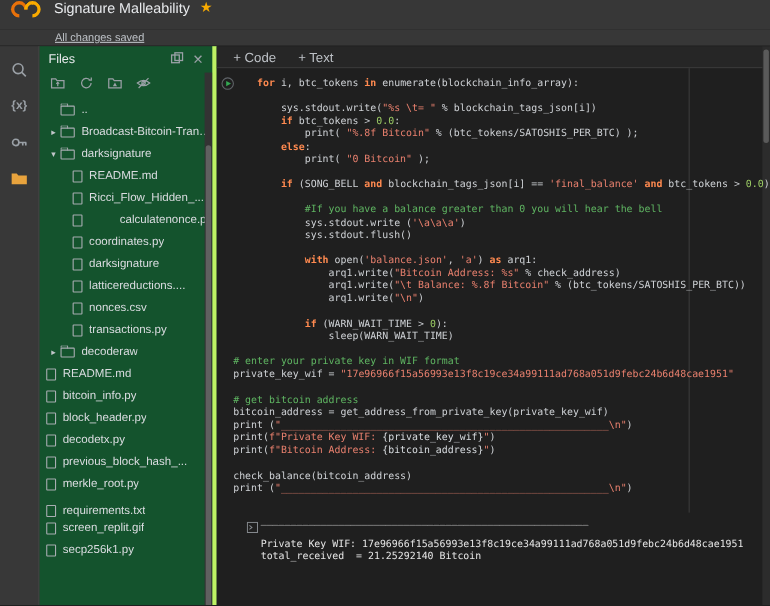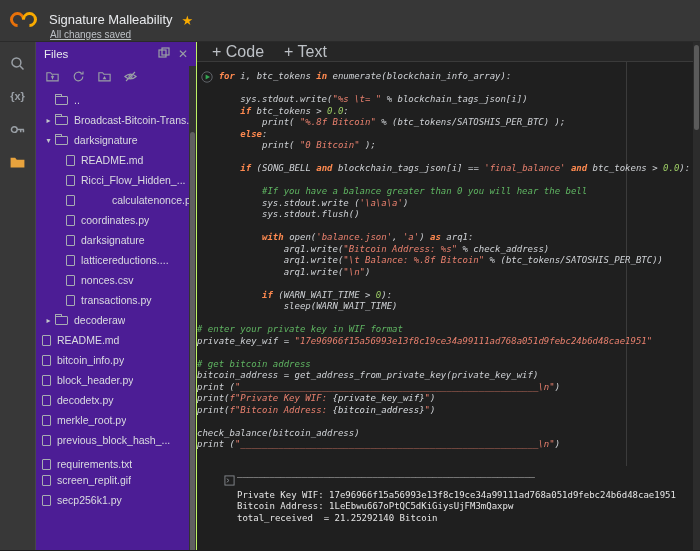--- a/index.html
+++ b/index.html
@@ -1,20 +1,20 @@
 <!DOCTYPE html>
 <html><head>
 <meta charset="utf-8">
 <style>
   * { box-sizing: border-box; margin: 0; padding: 0; }
   html,body { width:700px; height:551px; overflow:hidden; background:#1f1f1f;
               font-family:"Liberation Sans", sans-serif; }
 
   
-  .header { height:27px; background:#373737; display:flex; align-items:flex-end;
+  .header { height:27px; background:#373737; display:flex; align-items:flex-start;
             padding-left:8px; gap:9px; }
   .logo { width:32px; height:16px; position:relative; flex:0 0 auto; }
   .logo::before, .logo::after { content:''; position:absolute; top:1px; width:9px; height:9px;
             border:3px solid #e8710a; border-radius:50%; }
   .logo::before { left:2px; border-right-color:transparent; transform:rotate(45deg); }
   .logo::after  { left:14px; border-color:#f9ab00; border-left-color:transparent; transform:rotate(-45deg); }
   .nb-title { color:#e8eaed; font-size:13px; }
   .star { color:#f9ab00; font-size:13px; line-height:1; }
 
   
@@ -27,21 +27,21 @@
   .content { display:flex; height:508px; }
 
   
   .rail { width:36px; background:#383838; border-right:1px solid #474747;
           display:flex; flex-direction:column; align-items:center; padding-top:12px; gap:15px; }
   .rail-ic { width:18px; height:18px; display:flex; align-items:center; justify-content:center; }
   .rail-ic svg { stroke:#9aa0a6; fill:none; stroke-width:1.4; }
   .vars { color:#9aa0a6; font-size:11px; font-weight:bold; }
 
   
-  .files { width:161px; background:#4c1d95; border-right:1px solid #bef264;
+  .files { width:161px; background:#14532d; border-right:4px solid #bef264;
            position:relative; overflow:hidden; }
   .files-head { height:24px; display:flex; align-items:center; justify-content:space-between;
                 padding:0 8px; color:#e8eaed; font-size:11.5px; }
   .files-head-icons { display:flex; gap:8px; align-items:center; }
   .files-head-icons svg { stroke:#9aa0a6; fill:none; stroke-width:1.2; }
   .close-x { color:#9aa0a6; font-size:12px; line-height:1; }
   .files-toolbar { height:24px; display:flex; align-items:center; gap:11px; padding-left:9px; }
   .files-toolbar svg { stroke:#9aa0a6; fill:none; stroke-width:1.2; }
 
   .tree-row { height:20px; display:flex; align-items:center; white-space:nowrap; overflow:hidden; }
@@ -55,29 +55,29 @@
   .tree-label { color:#dadce0; font-size:10.5px; overflow:hidden; text-overflow:ellipsis; }
 
   .files-scroll { position:absolute; right:0; top:24px; bottom:0; width:7px; background:#333333; }
   .files-thumb { position:absolute; right:1px; top:66px; height:420px; width:5px;
                  background:#606060; border-radius:3px; }
 
   
   .notebook { flex:1; position:relative; background:#1f1f1f; overflow:hidden; }
   .nb-toolbar { height:20px; background:#262626; border-bottom:1px solid #3a3a3a;
                 display:flex; align-items:center; gap:2px; padding-left:6px; }
-  .nb-btn { color:#bdc1c6; font-size:16px; background:none; border:none; padding:0 9px;
+  .nb-btn { color:#bdc1c6; font-size:12px; background:none; border:none; padding:0 9px;
             font-family:"Liberation Sans", sans-serif; cursor:default; }
 
   .ruler { position:absolute; left:429px; top:20px; height:404px; width:1px; background:#3b3b3b; }
 
   .cell { position:relative; z-index:1; }
   .run-btn { position:absolute; left:4px; top:7px; width:12px; height:12px; }
-  .code { padding-top:9px; font-family:"DejaVu Sans Mono", monospace;
-          font-size:9px; line-height:11.5px; white-space:pre;font-style:italic; }
+  .code { margin-left:15px; padding-top:9px; font-family:"DejaVu Sans Mono", monospace;
+          font-size:9px; line-height:11.5px; white-space:pre; }
   .code-line { height:11.5px; }
   .tok-p { color:#cfd2d6; }
   .tok-k { color:#ff8a50; font-weight:bold; }
   .tok-s { color:#e9806e; }
   .tok-c { color:#5fb562; }
   .tok-n { color:#9ccc65; }
   .tok-v { color:#d8dce0; }
 
   .output { position:relative; margin-top:17px; }
   .out-icon { position:absolute; left:27px; top:4px; }
@@ -233,25 +233,25 @@
           <div class="tree-row" style="padding-left: 6px;">
             <span class="file-ic"></span>
             <span class="tree-label">block_header.py</span>
           </div>
           <div class="tree-row" style="padding-left: 6px;">
             <span class="file-ic"></span>
             <span class="tree-label">decodetx.py</span>
           </div>
           <div class="tree-row" style="padding-left: 6px;">
             <span class="file-ic"></span>
+            <span class="tree-label">previous_block_hash_...</span>
+          </div>
+          <div class="tree-row" style="padding-left: 6px;">
+            <span class="file-ic"></span>
             <span class="tree-label">merkle_root.py</span>
-          </div>
-          <div class="tree-row" style="padding-left: 6px;">
-            <span class="file-ic"></span>
-            <span class="tree-label">previous_block_hash_...</span>
           </div>
           <div class="tree-row" style="padding-left: 6px; align-items: flex-end;">
             <span class="file-ic"></span>
             <span class="tree-label">requirements.txt</span>
           </div>
           <div class="tree-row" style="padding-left: 6px;">
             <span class="file-ic"></span>
             <span class="tree-label">screen_replit.gif</span>
           </div>
           <div class="tree-row" style="padding-left: 6px;">
@@ -282,21 +282,21 @@
         <div class="code" id="code-lines"><div class="code-line"><span class="tok-p">    </span><span class="tok-k">for</span><span class="tok-p"> i, btc_tokens </span><span class="tok-k">in</span><span class="tok-p"> enumerate(blockchain_info_array):</span></div><div class="code-line">&nbsp;</div><div class="code-line"><span class="tok-p">        sys.stdout.write(</span><span class="tok-s">"%s \t= "</span><span class="tok-p"> % blockchain_tags_json[i])</span></div><div class="code-line"><span class="tok-p">        </span><span class="tok-k">if</span><span class="tok-p"> btc_tokens &gt; </span><span class="tok-n">0.0</span><span class="tok-p">:</span></div><div class="code-line"><span class="tok-p">            print( </span><span class="tok-s">"%.8f Bitcoin"</span><span class="tok-p"> % (btc_tokens/SATOSHIS_PER_BTC) );</span></div><div class="code-line"><span class="tok-p">        </span><span class="tok-k">else</span><span class="tok-p">:</span></div><div class="code-line"><span class="tok-p">            print( </span><span class="tok-s">"0 Bitcoin"</span><span class="tok-p"> );</span></div><div class="code-line">&nbsp;</div><div class="code-line"><span class="tok-p">        </span><span class="tok-k">if</span><span class="tok-p"> (SONG_BELL </span><span class="tok-k">and</span><span class="tok-p"> blockchain_tags_json[i] == </span><span class="tok-s">'final_balance'</span><span class="tok-p"> </span><span class="tok-k">and</span><span class="tok-p"> btc_tokens &gt; </span><span class="tok-n">0.0</span><span class="tok-p">):</span></div><div class="code-line">&nbsp;</div><div class="code-line"><span class="tok-p">            </span><span class="tok-c">#If you have a balance greater than 0 you will hear the bell</span></div><div class="code-line"><span class="tok-p">            sys.stdout.write (</span><span class="tok-s">'\a\a\a'</span><span class="tok-p">)</span></div><div class="code-line"><span class="tok-p">            sys.stdout.flush()</span></div><div class="code-line">&nbsp;</div><div class="code-line"><span class="tok-p">            </span><span class="tok-k">with</span><span class="tok-p"> open(</span><span class="tok-s">'balance.json'</span><span class="tok-p">, </span><span class="tok-s">'a'</span><span class="tok-p">) </span><span class="tok-k">as</span><span class="tok-p"> arq1:</span></div><div class="code-line"><span class="tok-p">                arq1.write(</span><span class="tok-s">"Bitcoin Address: %s"</span><span class="tok-p"> % check_address)</span></div><div class="code-line"><span class="tok-p">                arq1.write(</span><span class="tok-s">"\t Balance: %.8f Bitcoin"</span><span class="tok-p"> % (btc_tokens/SATOSHIS_PER_BTC))</span></div><div class="code-line"><span class="tok-p">                arq1.write(</span><span class="tok-s">"\n"</span><span class="tok-p">)</span></div><div class="code-line">&nbsp;</div><div class="code-line"><span class="tok-p">            </span><span class="tok-k">if</span><span class="tok-p"> (WARN_WAIT_TIME &gt; </span><span class="tok-n">0</span><span class="tok-p">):</span></div><div class="code-line"><span class="tok-p">                sleep(WARN_WAIT_TIME)</span></div><div class="code-line">&nbsp;</div><div class="code-line"><span class="tok-c"># enter your private key in WIF format</span></div><div class="code-line"><span class="tok-p">private_key_wif = </span><span class="tok-s">"17e96966f15a56993e13f8c19ce34a99111ad768a051d9febc24b6d48cae1951"</span></div><div class="code-line">&nbsp;</div><div class="code-line"><span class="tok-c"># get bitcoin address</span></div><div class="code-line"><span class="tok-p">bitcoin_address = get_address_from_private_key(private_key_wif)</span></div><div class="code-line"><span class="tok-p">print (</span><span class="tok-s">"_______________________________________________________\n"</span><span class="tok-p">)</span></div><div class="code-line"><span class="tok-p">print(</span><span class="tok-s">f"Private Key WIF: </span><span class="tok-v">{private_key_wif}</span><span class="tok-s">"</span><span class="tok-p">)</span></div><div class="code-line"><span class="tok-p">print(</span><span class="tok-s">f"Bitcoin Address: </span><span class="tok-v">{bitcoin_address}</span><span class="tok-s">"</span><span class="tok-p">)</span></div><div class="code-line">&nbsp;</div><div class="code-line"><span class="tok-p">check_balance(bitcoin_address)</span></div><div class="code-line"><span class="tok-p">print (</span><span class="tok-s">"_______________________________________________________\n"</span><span class="tok-p">)</span></div></div>
       </div>
 
       <div class="output">
         <div class="out-icon">
           <svg width="11" height="11" viewBox="0 0 12 12">
               <rect x="1" y="1" width="10" height="10" fill="none" stroke="#85898e"></rect>
               <path d="M3 4 L5.5 6 L3 8" fill="none" stroke="#85898e"></path>
             </svg>
         </div>
-        <div class="out-lines" id="output-lines"><div>_______________________________________________________</div><div>&nbsp;</div><div>Private Key WIF: 17e96966f15a56993e13f8c19ce34a99111ad768a051d9febc24b6d48cae1951</div><div>Bitcoin Address: 1LeEbwu667oPtQC5dKiGiysUjFM3mQaxpw</div><div>total_received  = 21.25292140 Bitcoin</div></div>
+        <div class="out-lines" id="output-lines"><div>_______________________________________________________</div><div>&nbsp;</div><div>Private Key WIF: 17e96966f15a56993e13f8c19ce34a99111ad768a051d9febc24b6d48cae1951</div><div>total_received  = 21.25292140 Bitcoin</div></div>
       </div>
 
       <div class="page-scroll">
         <div class="page-thumb"></div>
       </div>
     </div>
 
   </div>
 </div>
 

